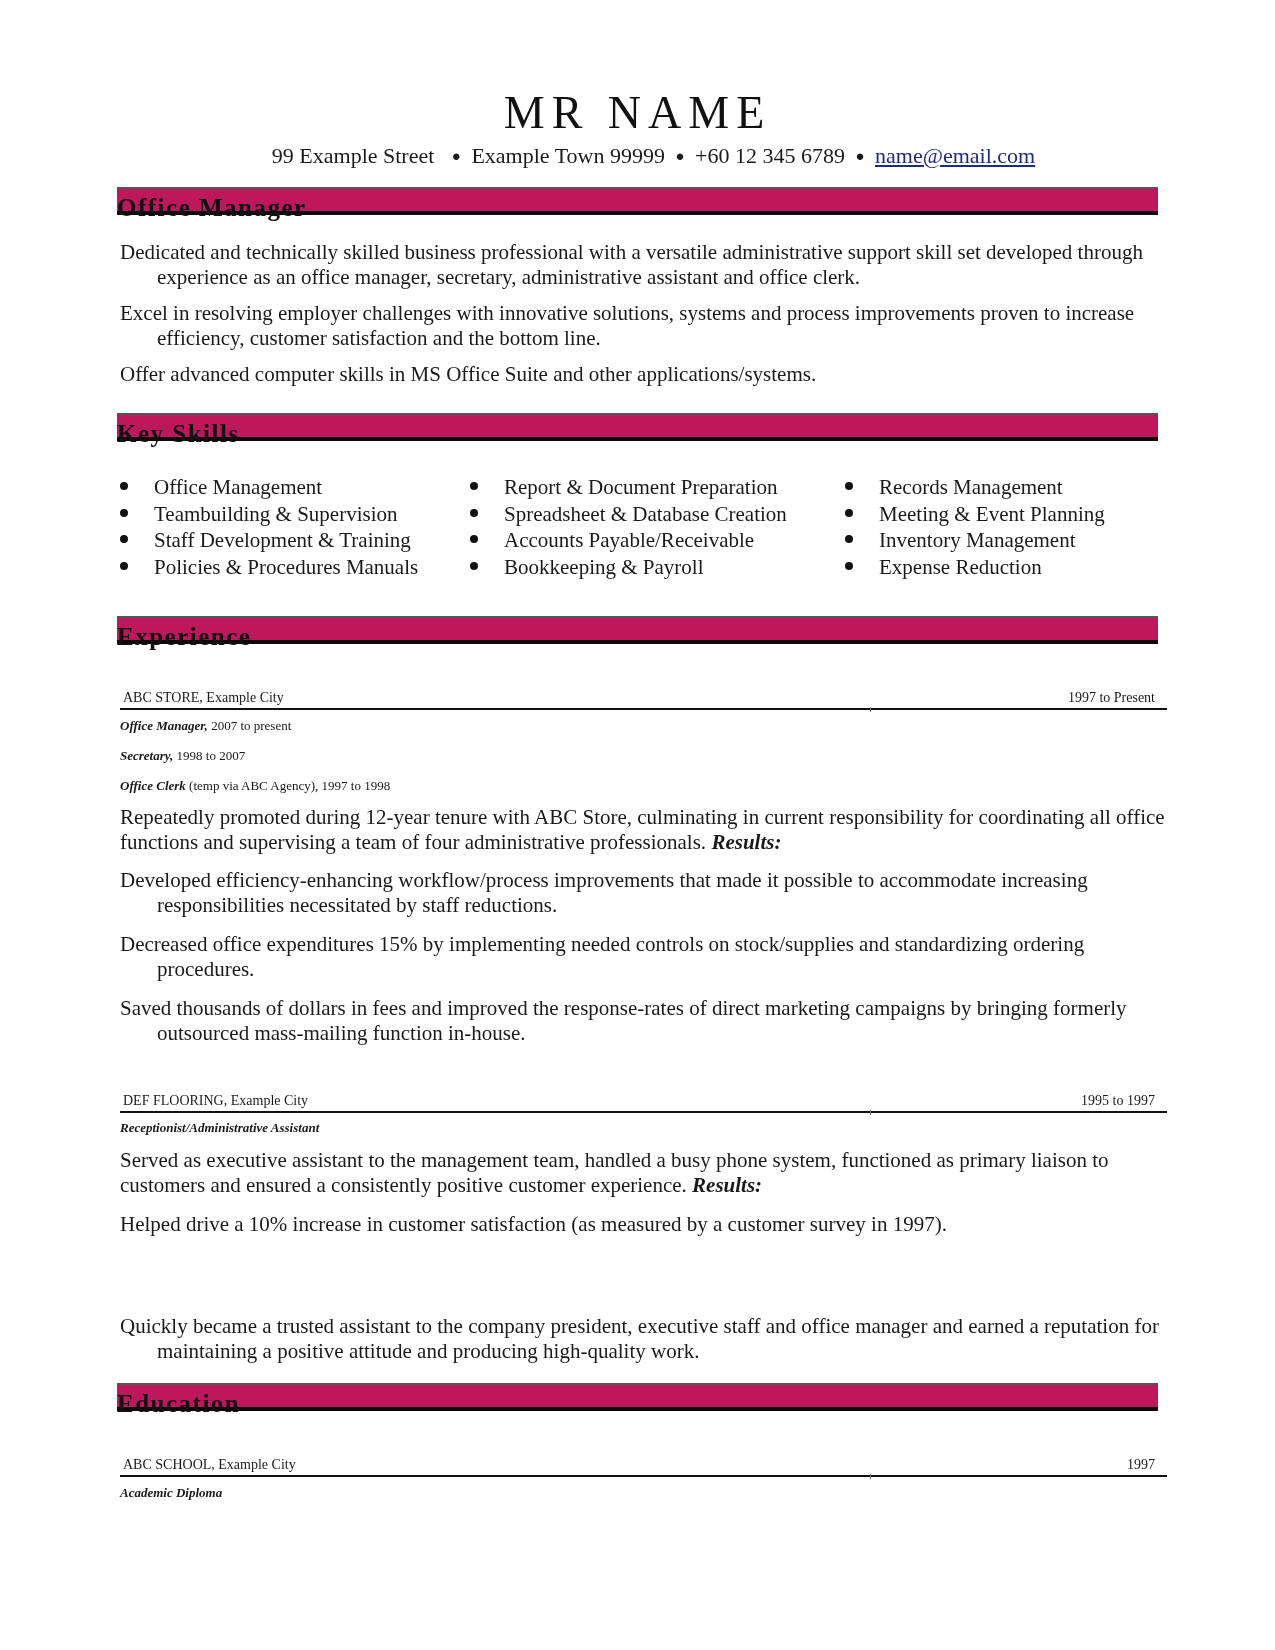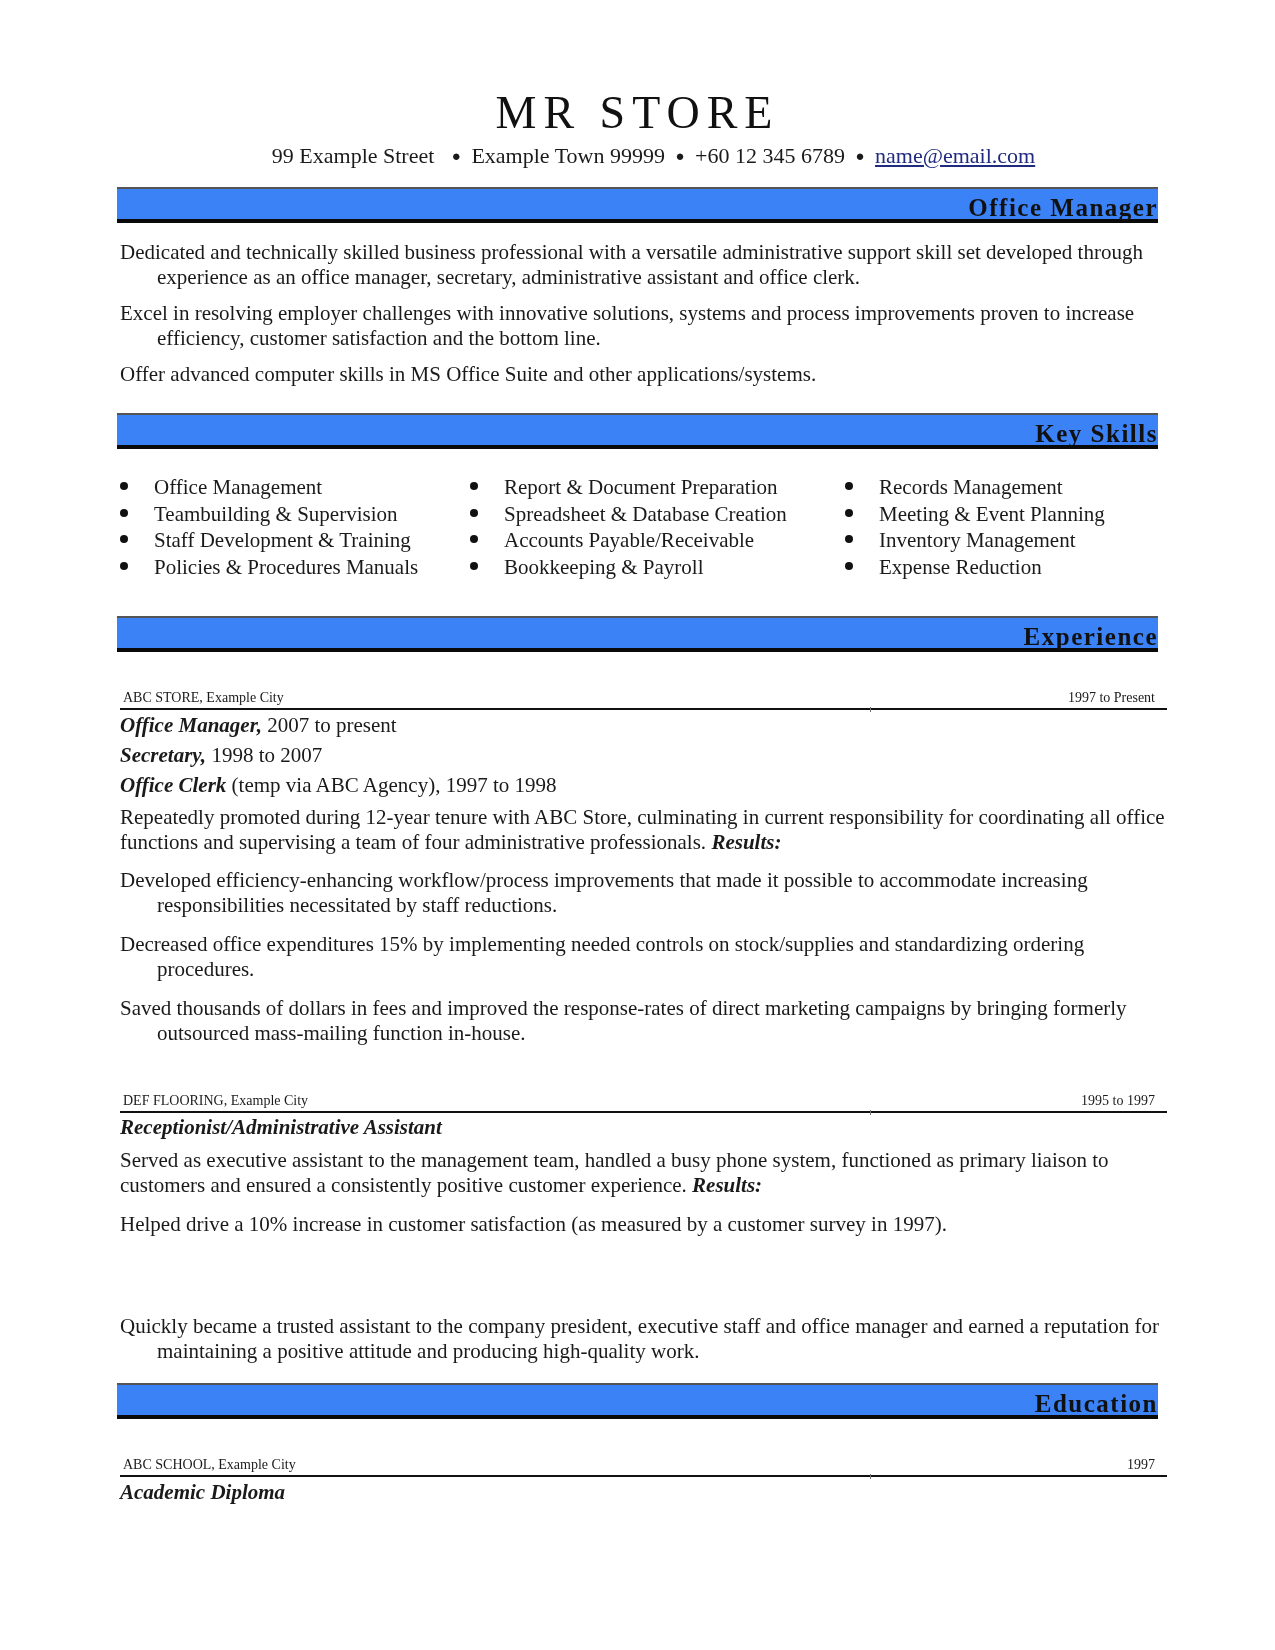--- a/index.html
+++ b/index.html
@@ -21,25 +21,25 @@
   .contact {
     position: absolute; left: 16px; top: 143px; width: 1275px;
     text-align: center; font-size: 22px; color: #1a1a1a;
     white-space: nowrap;
   }
   .contact .sep { font-size: 15px; margin: 0 5px; position: relative; top: -2px; }
   .contact a { color: #1f2a80; text-decoration: underline; }
 
   
   .section-head {
-    position: absolute; left: 117px; width: 1041px; height: 36px;
-    background: #3b82f6;
+    position: absolute; left: 117px; width: 1041px; height: 28px;
+    background: #be185d;
     border-top: 2px solid #555;
     border-bottom: 4px solid #0a0a0a;
-    text-align: right;
+    text-align: left;
   }
   .section-head span {
     display: inline-block; font-size: 25px; font-weight: bold;
     letter-spacing: 1.5px; line-height: 38px; color: #111;
   }
 
   
   .hang {
     position: absolute; left: 120px; width: 1040px;
     font-size: 21px; line-height: 25px;
@@ -60,30 +60,30 @@
   
   .org-line {
     position: absolute; left: 120px; width: 1047px; height: 30px;
     border-bottom: 2.5px solid #111;
     font-size: 14px;
   }
   .org-line .org { position: absolute; left: 3px; bottom: 2px; }
   .org-line .dates { position: absolute; right: 12px; bottom: 2px; }
   .org-line .tick { position: absolute; left: 750px; bottom: -4px; width: 1px; height: 5px; background: #777; }
 
-  .role { position: absolute; left: 120px; font-size: 21px; line-height: 25px; white-space: nowrap; }
+  .role { position: absolute; left: 120px; font-size: 13px; line-height: 25px; white-space: nowrap; }
   .role b { font-style: italic; font-weight: bold; }
   .bi { font-style: italic; font-weight: bold; }
 </style>
 </head>
 <body>
 
 <div class="page">
 
-  <div class="name">MR STORE</div>
+  <div class="name">MR NAME</div>
   <div class="contact">
     <span>99 Example Street</span>
     <span class="sep" style="margin-left:12px">●</span>
     <span>Example Town 99999</span>
     <span class="sep">●</span>
     <span>+60 12 345 6789</span>
     <span class="sep">●</span>
     <a title="name@email.com">name@email.com</a>
   </div>
 

